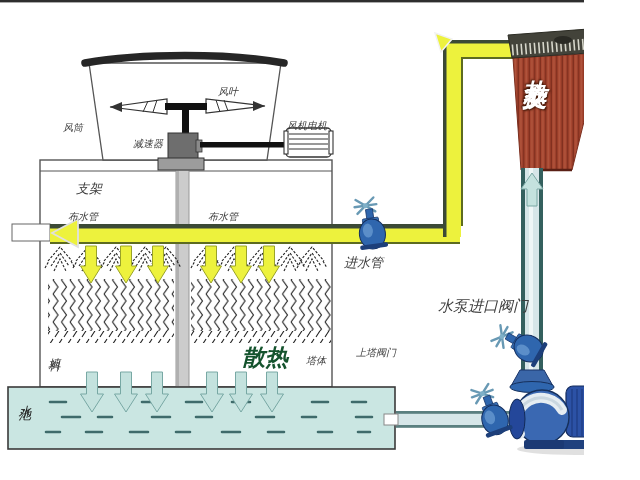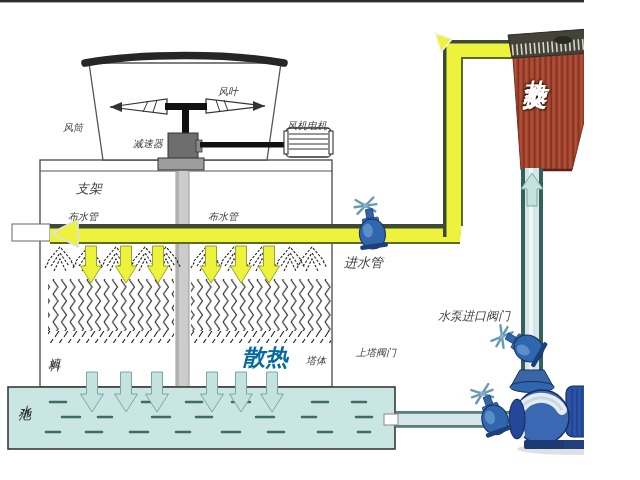--- a/index.html
+++ b/index.html
@@ -221,22 +221,22 @@
 </svg>
 
 <div class="lbl" style="left:218px;top:86px;">风叶</div>
 <div class="lbl" style="left:63px;top:122px;">风筒</div>
 <div class="lbl" style="left:133px;top:138px;">减速器</div>
 <div class="lbl" style="left:287px;top:120px;">风机电机</div>
 <div class="lbl" style="left:76px;top:182px;font-size:13px;">支架</div>
 <div class="lbl" style="left:68px;top:211px;">布水管</div>
 <div class="lbl" style="left:208px;top:211px;">布水管</div>
 <div class="lbl" style="left:344px;top:256px;font-size:13px;">进水管</div>
-<div class="lbl" style="left:438px;top:310px;font-size:12px;">水泵进口阀门</div>
+<div class="lbl" style="left:438px;top:298px;font-size:15px;">水泵进口阀门</div>
 <div class="lbl" style="left:356px;top:347px;font-size:10px;">上塔阀门</div>
 <div class="lbl" style="left:306px;top:355px;">塔体</div>
-<div class="lbl" style="left:242px;top:345px;font-size:23px;font-weight:700;color:#0369a1;text-align:right;">散热</div>
+<div class="lbl" style="left:242px;top:345px;font-size:23px;font-weight:700;color:#14532d;text-align:right;">散热</div>
 <div class="lbl vtext" style="left:47px;top:348px;font-size:12px;letter-spacing:2px;">填料</div>
 <div class="lbl vtext" style="left:17px;top:395px;font-size:12.5px;letter-spacing:3px;color:#222;">水池</div>
 <div class="lbl vtext" style="left:521px;top:61px;font-size:24px;font-weight:700;color:#ffffff;letter-spacing:3px;text-shadow:1px 1px 2px #401808,-1px -1px 2px #401808;">热交换</div>
 <div class="lbl vtext" style="left:598px;top:28px;font-size:17px;color:#111;letter-spacing:4px;">换热设备</div>
 
 </div>
 
 </body></html>

